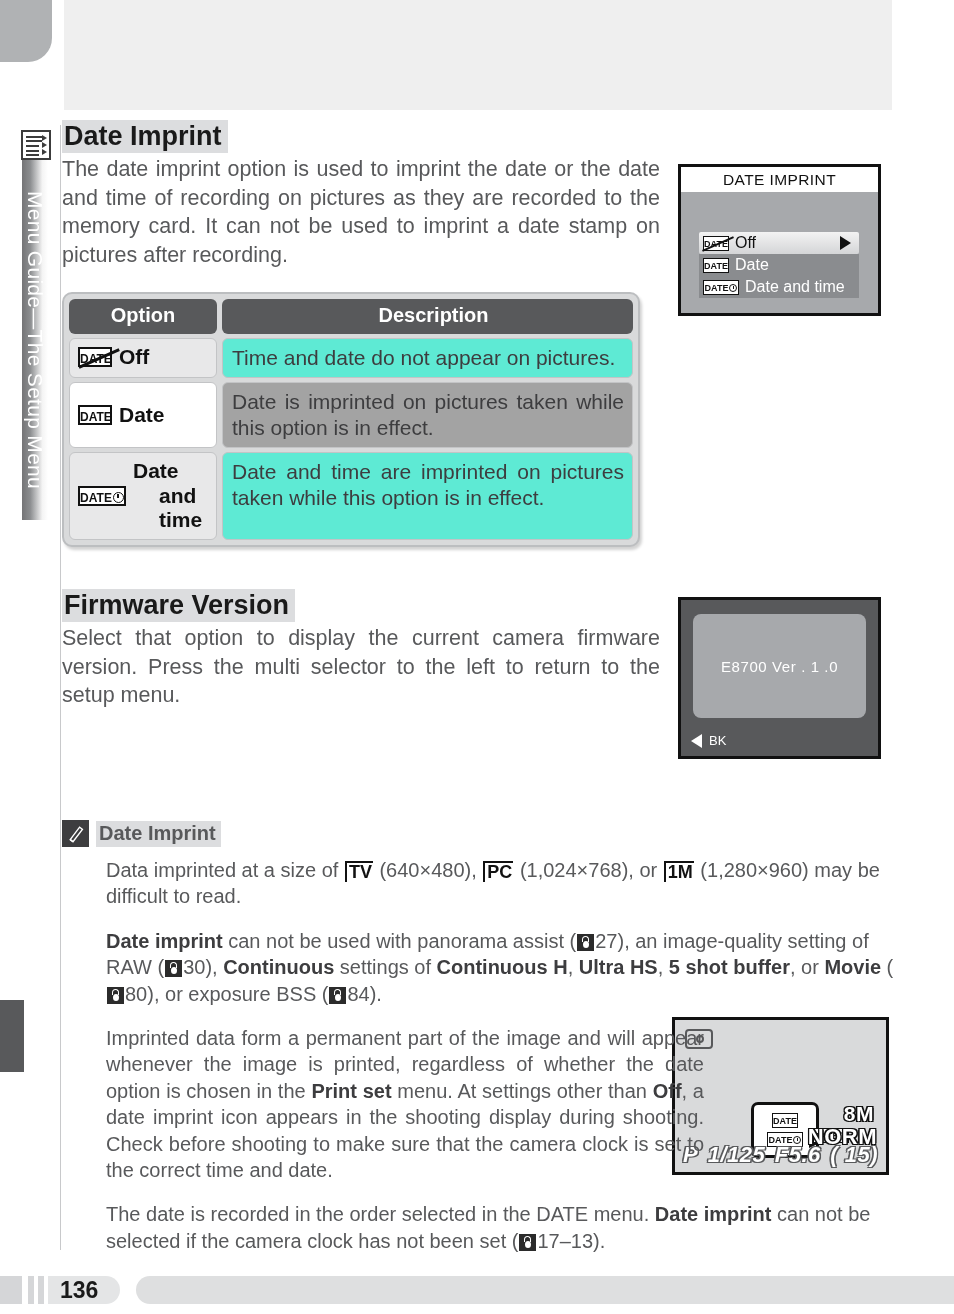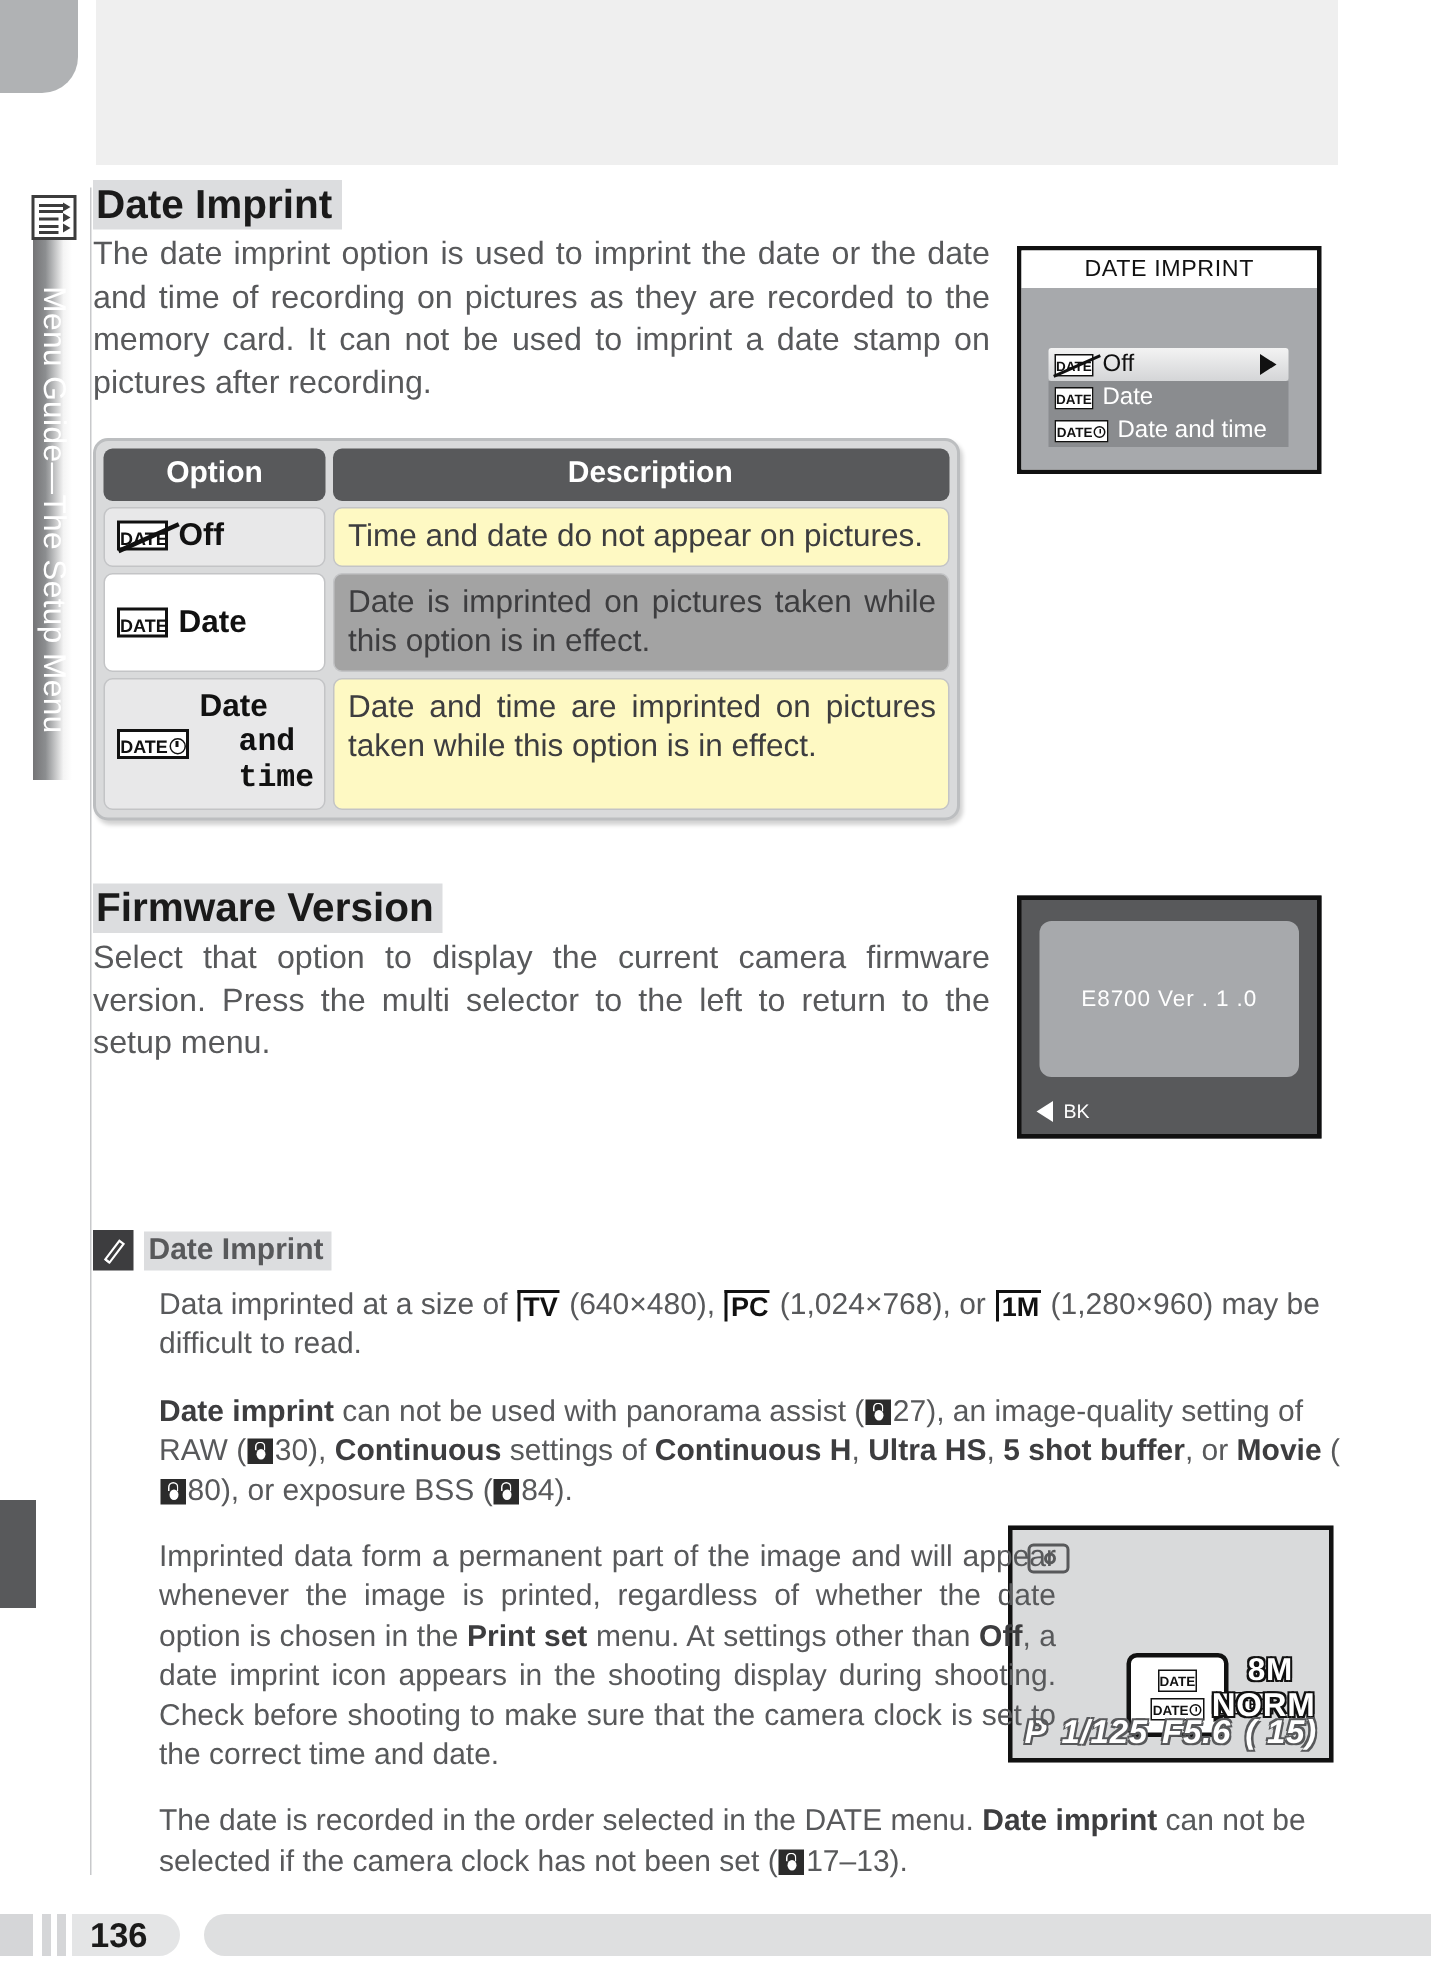--- a/index.html
+++ b/index.html
@@ -150,31 +150,31 @@
     border: 1.5px solid #c3c4c6;
     font-weight: bold;
     font-size: 21px;
     color: #111;
     padding: 6px 6px 7px 8px;
     display: flex; align-items: center; gap: 7px;
   }
   .cell.opt.white { background: #ffffff; }
   .cell.desc {
     flex: 1;
-    background: #fef9c3;
+    background: #5eead4;
     border: 1.5px solid #c3c4c6;
     font-size: 21px;
     color: #3d3d3f;
     padding: 6px 8px 7px 9px;
     text-align: justify;
     line-height: 1.22;
   }
   .cell.desc.white { background: #a3a3a3; }
   .opt-stack { display: flex; flex-direction: column; line-height: 1.15; }
-  .opt-stack .l2 { margin-left: 26px; font-family: Liberation Mono, monospace; }
+  .opt-stack .l2 { margin-left: 26px; }
 
   
   .dateicon {
     display: inline-block;
     position: relative;
     border: 2px solid #111;
     background: #fff;
     color: #111;
     font-family: "Liberation Sans", sans-serif;
     font-weight: bold;
@@ -322,21 +322,21 @@
     position: absolute; left: -21px; top: -6px;
     width: 0; height: 0;
     border-left: 15px solid #ffffff;
     border-top: 6px solid transparent;
     border-bottom: 6px solid transparent;
   }
   #lcd-shoot .dateind {
     position: absolute; left: 138px; top: 108px;
   }
   #lcd-shoot .imgsize {
-    position: absolute; right: 24px; top: 82px;
+    position: absolute; right: 12px; top: 82px;
     color: #ffffff; font-size: 21px; font-weight: bold;
     text-shadow: -1.4px -1.4px 0 #111, 1.4px -1.4px 0 #111, -1.4px 1.4px 0 #111, 1.4px 1.4px 0 #111;
     letter-spacing: 0.5px;
     text-align: center;
   }
   #lcd-shoot .quality {
     position: absolute; right: 9px; top: 104px;
     color: #ffffff; font-size: 22px; font-weight: bold;
     text-shadow: -1.4px -1.4px 0 #111, 1.4px -1.4px 0 #111, -1.4px 1.4px 0 #111, 1.4px 1.4px 0 #111;
     letter-spacing: 0.5px;

